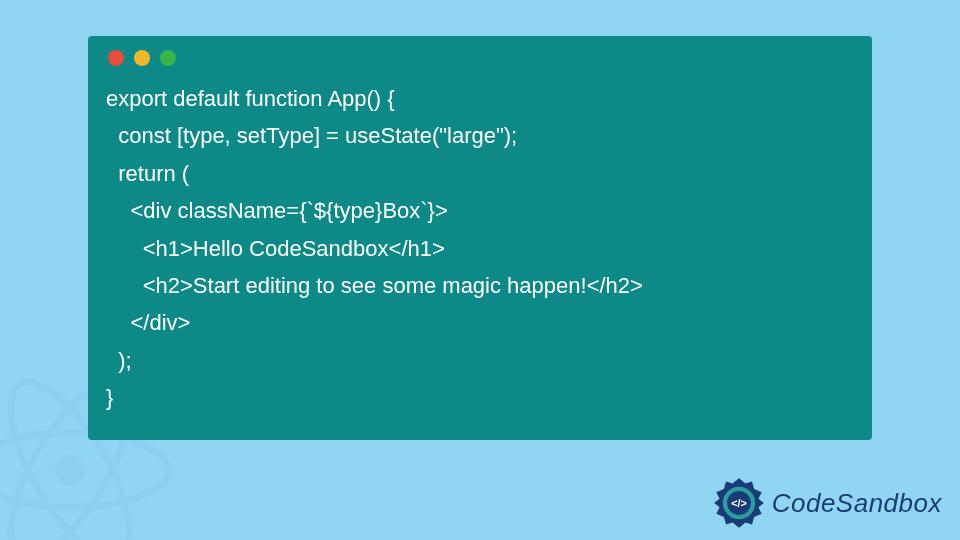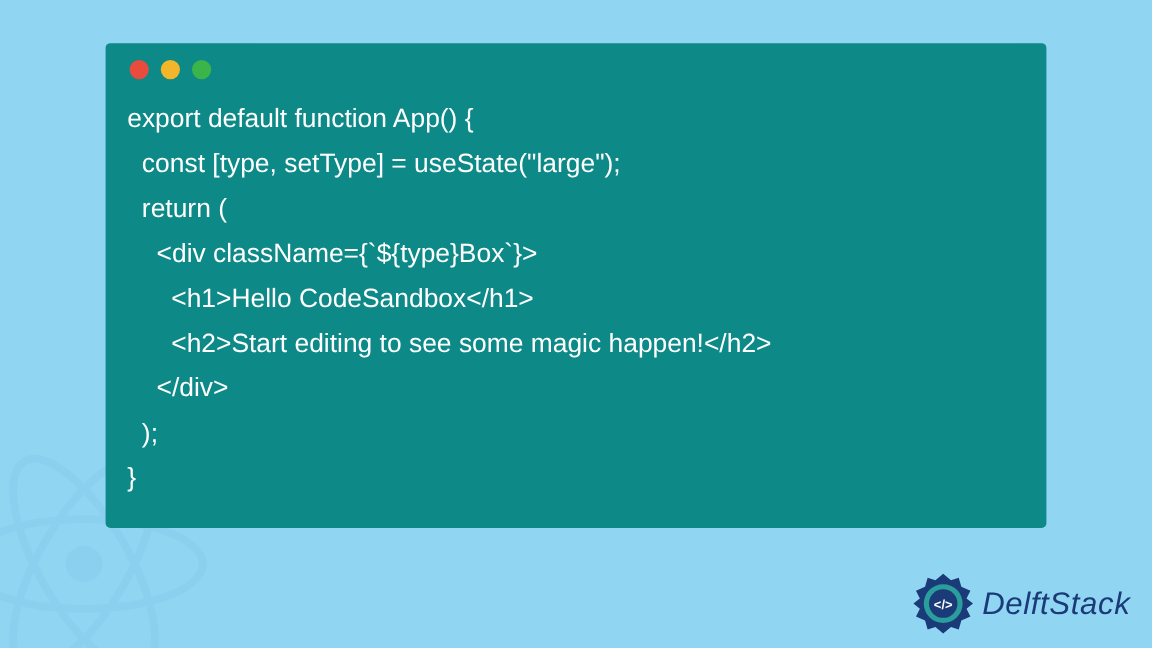--- a/index.html
+++ b/index.html
@@ -102,14 +102,14 @@
 
 <div class="logo">
   <svg class="logo-badge" viewBox="0 0 100 100">
     <g transform="translate(50 50)">
       <polygon points="0,-46 12,-36 24,-40 28,-26 42,-20 36,-8 46,0 36,8 42,20 28,26 24,40 12,36 0,46 -12,36 -24,40 -28,26 -42,20 -36,8 -46,0 -36,-8 -42,-20 -28,-26 -24,-40 -12,-36" fill="#1a3a78"></polygon>
       <circle r="30" fill="#2a9d9d"></circle>
       <circle r="22" fill="#1a3a78"></circle>
       <text x="0" y="8" text-anchor="middle" fill="#ffffff" font-size="20" font-weight="bold" font-family="Arial">&lt;/&gt;</text>
     </g>
   </svg>
-  <span class="logo-text">DelftStack</span>
+  <span class="logo-text">CodeSandbox</span>
 </div>
 
 </body></html>

